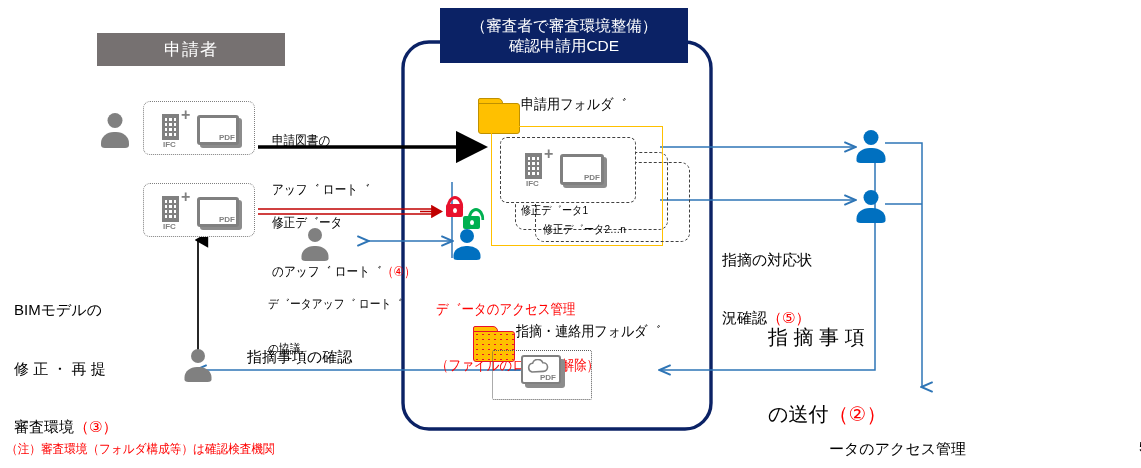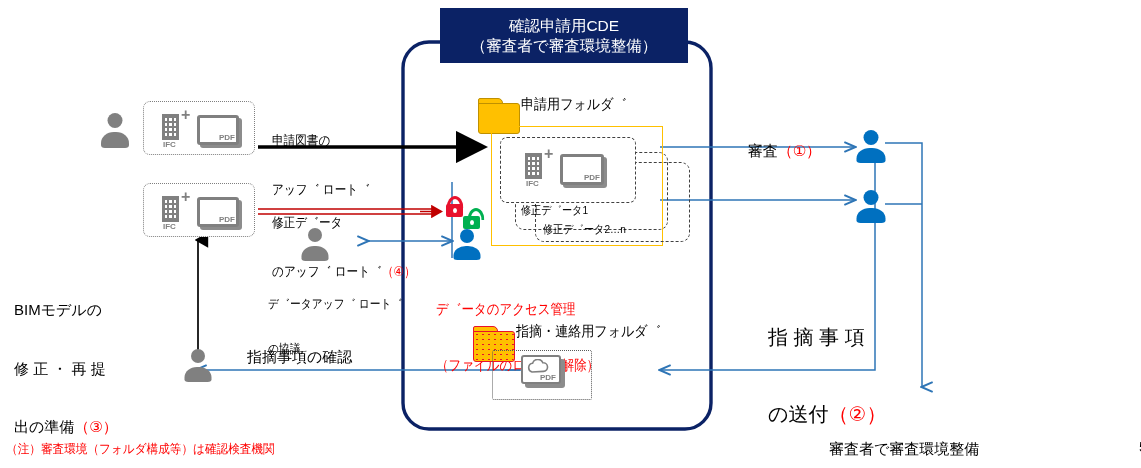--- a/index.html
+++ b/index.html
@@ -130,25 +130,28 @@
 
     <path d="M875,152 L875,370 L660,370" stroke="#2E75B6" stroke-width="1.5" fill="none" marker-end="url(#ahBlue)"></path>
 
     <path d="M520,370 L196,370" stroke="#2E75B6" stroke-width="1.5" fill="none" marker-end="url(#ahBlue)"></path>
 
     <path d="M505,370 L536,370" stroke="#2E75B6" stroke-width="1.5" fill="none" marker-end="url(#ahBlue)"></path>
 
     <path d="M452,182 L452,258" stroke="#2E75B6" stroke-width="1.5" fill="none"></path>
   </svg>
 
+  <div class="pill pill-applicant">
+    <span>申請者</span>
+  </div>
 
 
   <div class="pill pill-cde">
+    <span>（審査者で審査環境整備）</span>
     <span>確認申請用CDE</span>
-    <span>（審査者で審査環境整備）</span>
   </div>
 
 
   <div class="person" style="left:100px;top:113px;width:30px;height:35px;">
     <div class="head" style="width:15px;height:15px;background:#808080;"></div>
     <div class="body" style="width:28px;height:16px;background:#808080;"></div>
   </div>
 
   <div class="asset" style="left:143px;top:101px;width:110px;height:52px;">
     <div class="bld" style="left:18px;top:12px;width:17px;height:26px;">
@@ -214,21 +217,21 @@
   </div>
 
   <div class="t cond" style="left:268px;top:266px;font-size:12.5px;">
     <div>デ゛ータアッフ゛ ロート゛</div>
     <div>の協議</div>
   </div>
 
   <div class="t" style="left:14px;top:261px;font-size:15px;line-height:1.30;">
     <div>BIMモデルの</div>
     <div>修 正 ・ 再 提</div>
-    <div><span>出の準備</span><span class="num">（③）</span></div>
+    <div><span>審査環境</span><span class="num">（③）</span></div>
   </div>
 
   <div class="person" style="left:183px;top:349px;width:30px;height:33px;">
     <div class="head" style="width:14px;height:14px;background:#808080;"></div>
     <div class="body" style="width:27px;height:15px;background:#808080;"></div>
   </div>
 
   <div class="t" style="left:247px;top:348px;font-size:15px;">指摘事項の確認</div>
 
   <div class="folder" style="left:478px;top:98px;width:42px;height:36px;">
@@ -303,42 +306,43 @@
 
   <div class="pdfcloud" style="left:521px;top:355px;width:40px;height:29px;">
     <div class="sh"></div>
     <div class="fr"></div>
     <svg style="position:absolute;left:4px;top:4px;width:26px;height:16px;">
       <path d="M7,13 a4.5,4.5 0 0 1 0.6,-8.8 a5.5,5.5 0 0 1 10.3,-0.4 a4.2,4.2 0 0 1 0.6,8.6 Z" fill="none" stroke="#808080" stroke-width="1.6"></path>
     </svg>
     <div class="lb">PDF</div>
   </div>
 
-  <div class="t" style="left:731px;top:124px;font-size:15px;">
-    <span>審査</span><span class="num">（①）</span>
-  </div>
 
   <div class="person" style="left:855px;top:130px;width:31px;height:33px;">
     <div class="head" style="width:15px;height:15px;background:#0070C0;"></div>
     <div class="body" style="width:29px;height:15px;background:#0070C0;"></div>
   </div>
 
   <div class="person" style="left:855px;top:190px;width:31px;height:33px;">
     <div class="head" style="width:15px;height:15px;background:#0070C0;"></div>
     <div class="body" style="width:29px;height:15px;background:#0070C0;"></div>
   </div>
 
+  <div class="t" style="left:722px;top:212px;font-size:15px;line-height:1.28;">
+    <div>指摘の対応状</div>
+    <div><span>況確認</span><span class="num">（⑤）</span></div>
+  </div>
 
   <div class="t" style="left:768px;top:274px;font-size:20px;line-height:1.28;">
     <div>指 摘 事 項</div>
     <div><span>の送付</span><span class="num">（②）</span></div>
   </div>
 
   <div class="t" style="left:829px;top:400px;font-size:15px;line-height:1.30;">
-    <div>審査者で審査環境整備</div>
+    <div>ータのアクセス管理</div>
     
   </div>
 
   <div class="note">
     <div>（注）審査環境（フォルダ構成等）は確認検査機関</div>
     
     
   </div>
 
   <div class="pageno">51</div>

